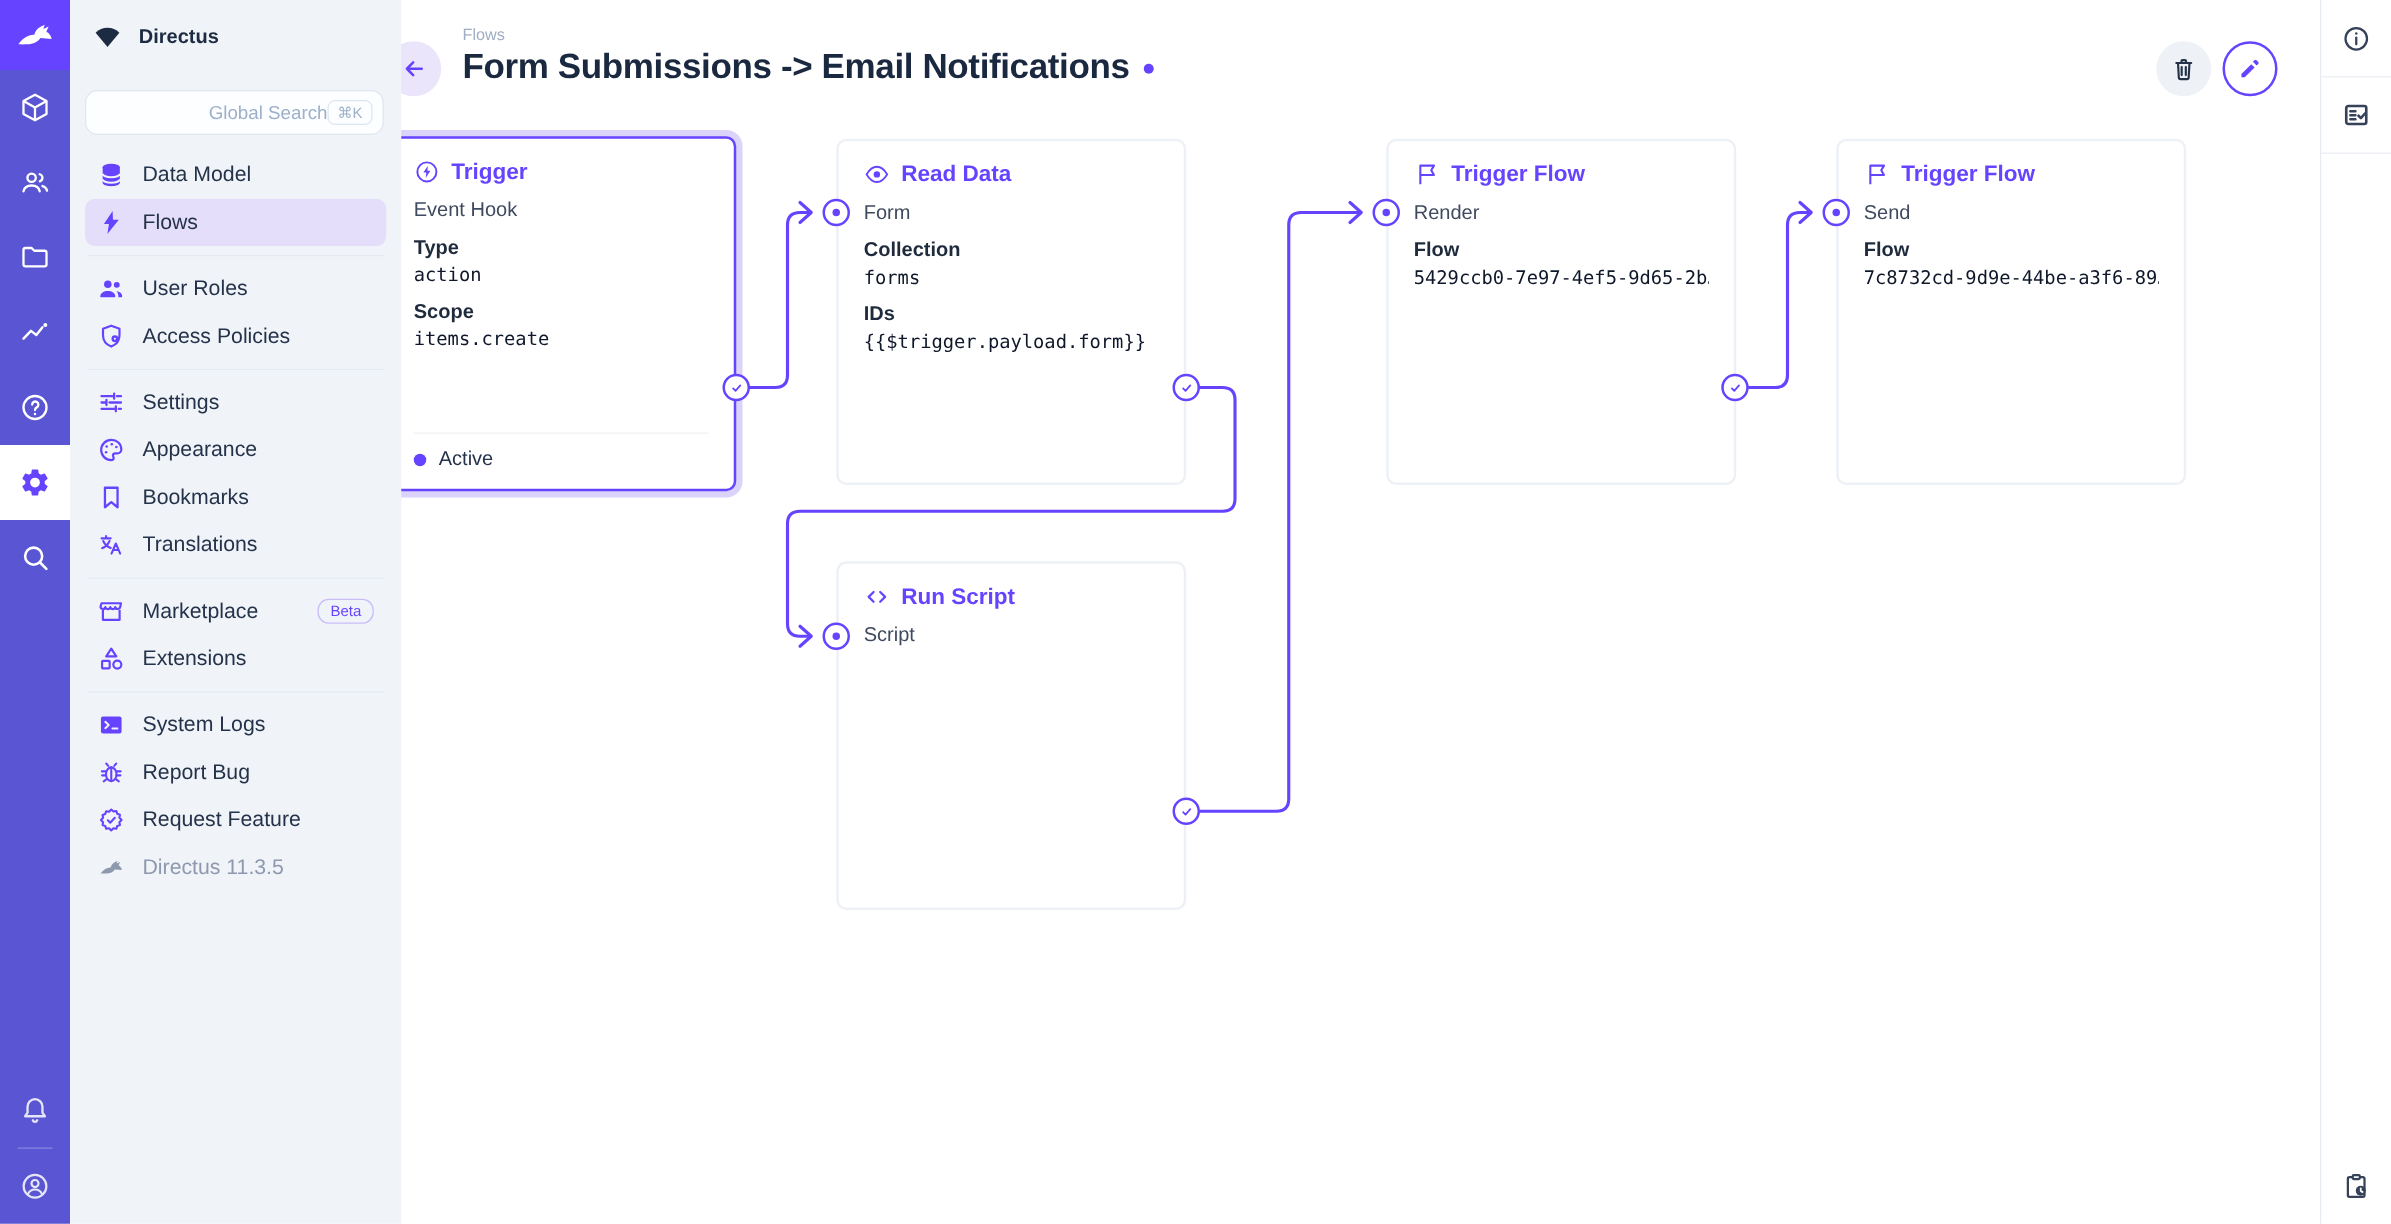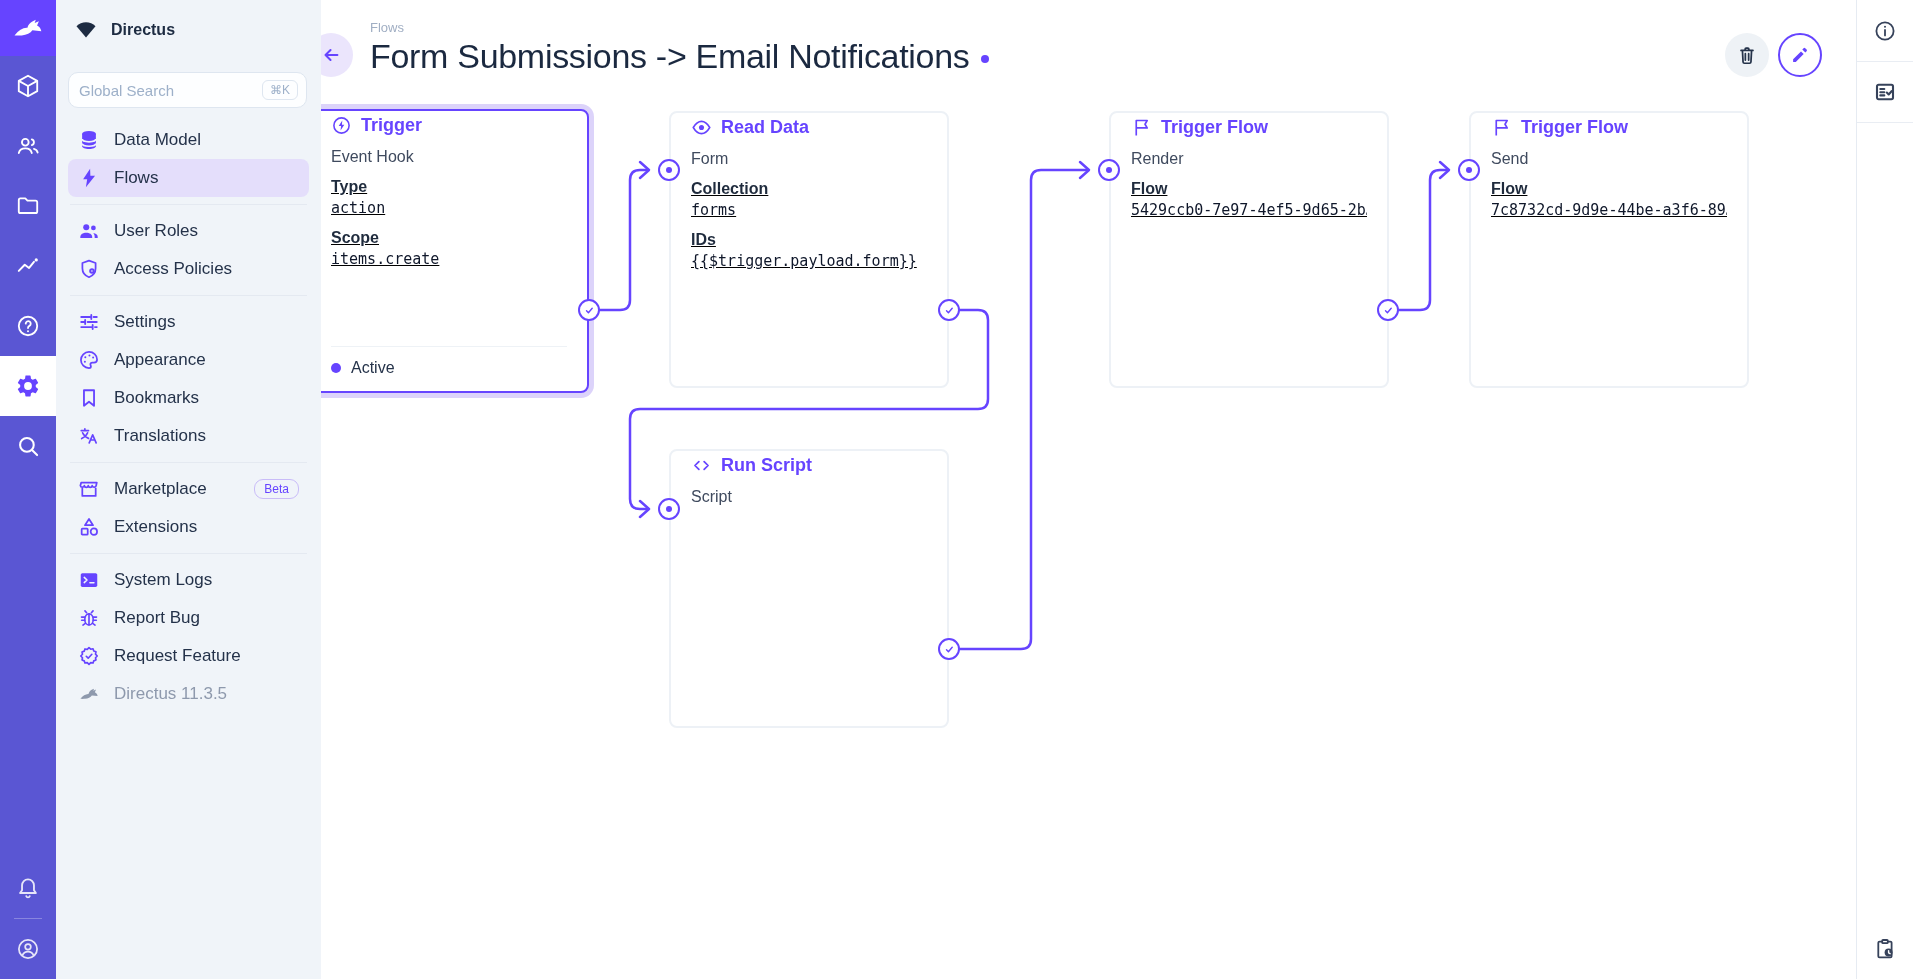--- a/index.html
+++ b/index.html
@@ -16,58 +16,58 @@
   .rail-divider { height:1px; background:rgba(255,255,255,.28); margin:0 14px; }
   .rail-cell svg { width:26px; height:26px; }
   .rail-cell.dim { opacity:.85; }
 
   
   .sidebar { position:absolute; left:56px; top:0; bottom:0; width:265px; background:#f0f4f9; z-index:20; }
   .project-header { height:60px; display:flex; align-items:center; gap:13px; padding:0 18px; }
   .project-title { font-size:16px; font-weight:bold; color:#1d2b42; }
   .searchbox { margin:12px 14px 0 12px; height:36px; background:#fdfeff; border:1px solid #dee6f0;
     border-radius:10px; display:flex; align-items:center; padding:0 8px 0 10px; cursor:text; }
-  .searchbox .ph { flex:1; text-align:left; font-size:15px; color:#9db0c9; }
+  .searchbox .ph { flex:1; text-align:right; font-size:15px; color:#9db0c9; }
   .searchbox .kbd { border:1px solid #dee6f0; border-radius:6px; font-size:12px; color:#9db0c9; padding:2px 7px; }
   .nav { padding:13px 12px 0 12px; }
   .nav-item { height:38px; display:flex; align-items:center; gap:14px; padding:0 10px; border-radius:8px;
     cursor:pointer; color:#24324a; font-size:17px; font-weight:500; }
   .nav-item .nico { width:22px; height:22px; flex:0 0 22px; color:#6644ff; display:flex; align-items:center; justify-content:center; }
   .nav-item .nico svg { width:22px; height:22px; }
   .nav-item.active { background:#e4defb; }
   .nav-item.version { color:#8e99ad; cursor:default; }
   .nav-item.version .nico { color:#8e99ad; }
   .nav-divider { height:1px; background:#e4e9f1; margin:7px 2px; }
   .badge { margin-left:auto; border:1px solid #c9bcf8; color:#6644ff; font-size:12px; border-radius:9px; padding:2px 9px; font-weight:500; }
 
   
   .main { position:absolute; left:277px; right:57px; top:0; bottom:0; background:#fff; }
   .back-btn { position:absolute; left:32px; top:33px; width:44px; height:44px; border-radius:50%;
     background:#ebe5fc; display:flex; align-items:center; justify-content:center; cursor:pointer; }
   .back-btn svg { width:22px; height:22px; }
   .title-block { position:absolute; left:93px; top:20px; }
   .breadcrumb { font-size:13px; color:#a0aec3; margin-bottom:2px; cursor:pointer; }
   .title-row { display:flex; align-items:center; gap:11px; }
-  .page-title { font-size:34px; font-weight:normal; color:#1b2940; letter-spacing:-0.3px; }
+  .page-title { font-size:28px; font-weight:bold; color:#1b2940; letter-spacing:-0.3px; }
   .title-dot { width:8px; height:8px; border-radius:50%; background:#6644ff; margin-top:4px; }
   .hdr-actions { position:absolute; top:33px; left:1448px; display:flex; gap:9px; }
   .icon-btn { width:44px; height:44px; border-radius:50%; display:flex; align-items:center; justify-content:center; cursor:pointer; }
   .icon-btn.gray { background:#eef2f6; color:#25334a; }
   .icon-btn.outline { background:#fff; border:2px solid #6644ff; color:#6644ff; }
   .icon-btn svg { width:22px; height:22px; }
 
   
   .wires { position:absolute; left:0; top:0; width:1579px; height:979px; pointer-events:none; z-index:2; }
   .panel { position:absolute; width:280px; background:#fff; border:2px solid #edf1f6; border-radius:8px;
-    padding:4px 20px 14px 20px; z-index:1; cursor:pointer; }
+    padding:16px 20px 14px 20px; z-index:1; cursor:pointer; }
   .panel.selected { border-color:#6644ff; box-shadow:0 0 0 5px #dcd3fa; }
   .panel-header { display:flex; align-items:center; gap:9px; color:#6644ff; font-weight:bold; font-size:18px; margin-bottom:10px; }
   .panel-header svg { width:21px; height:21px; flex:0 0 21px; }
   .pname { font-size:16px; color:#3f4a5e; line-height:22px; }
-  .pfield { margin-top:8px;text-decoration:underline; }
+  .pfield { margin-top:8px; }
   .pfield .flabel { font-size:16px; font-weight:bold; color:#1f2b3d; line-height:22px; }
   .pfield .fvalue { font-family:"DejaVu Sans Mono","Liberation Mono",monospace; font-size:15px; color:#0f172a;
     line-height:21px; white-space:nowrap; overflow:hidden; }
   .panel.tall { height:284px; display:flex; flex-direction:column; }
   .status-row { margin-top:auto; border-top:1px solid #eef2f6; padding-top:12px; display:flex; align-items:center; gap:10px;
     font-size:16px; color:#25334a; font-weight:500; }
   .status-dot { width:10px; height:10px; border-radius:50%; background:#6644ff; }
 
   .conn { position:absolute; width:22px; height:22px; border-radius:50%; background:#fff; border:2px solid #6644ff;
     z-index:3; display:flex; align-items:center; justify-content:center; cursor:grab; }

